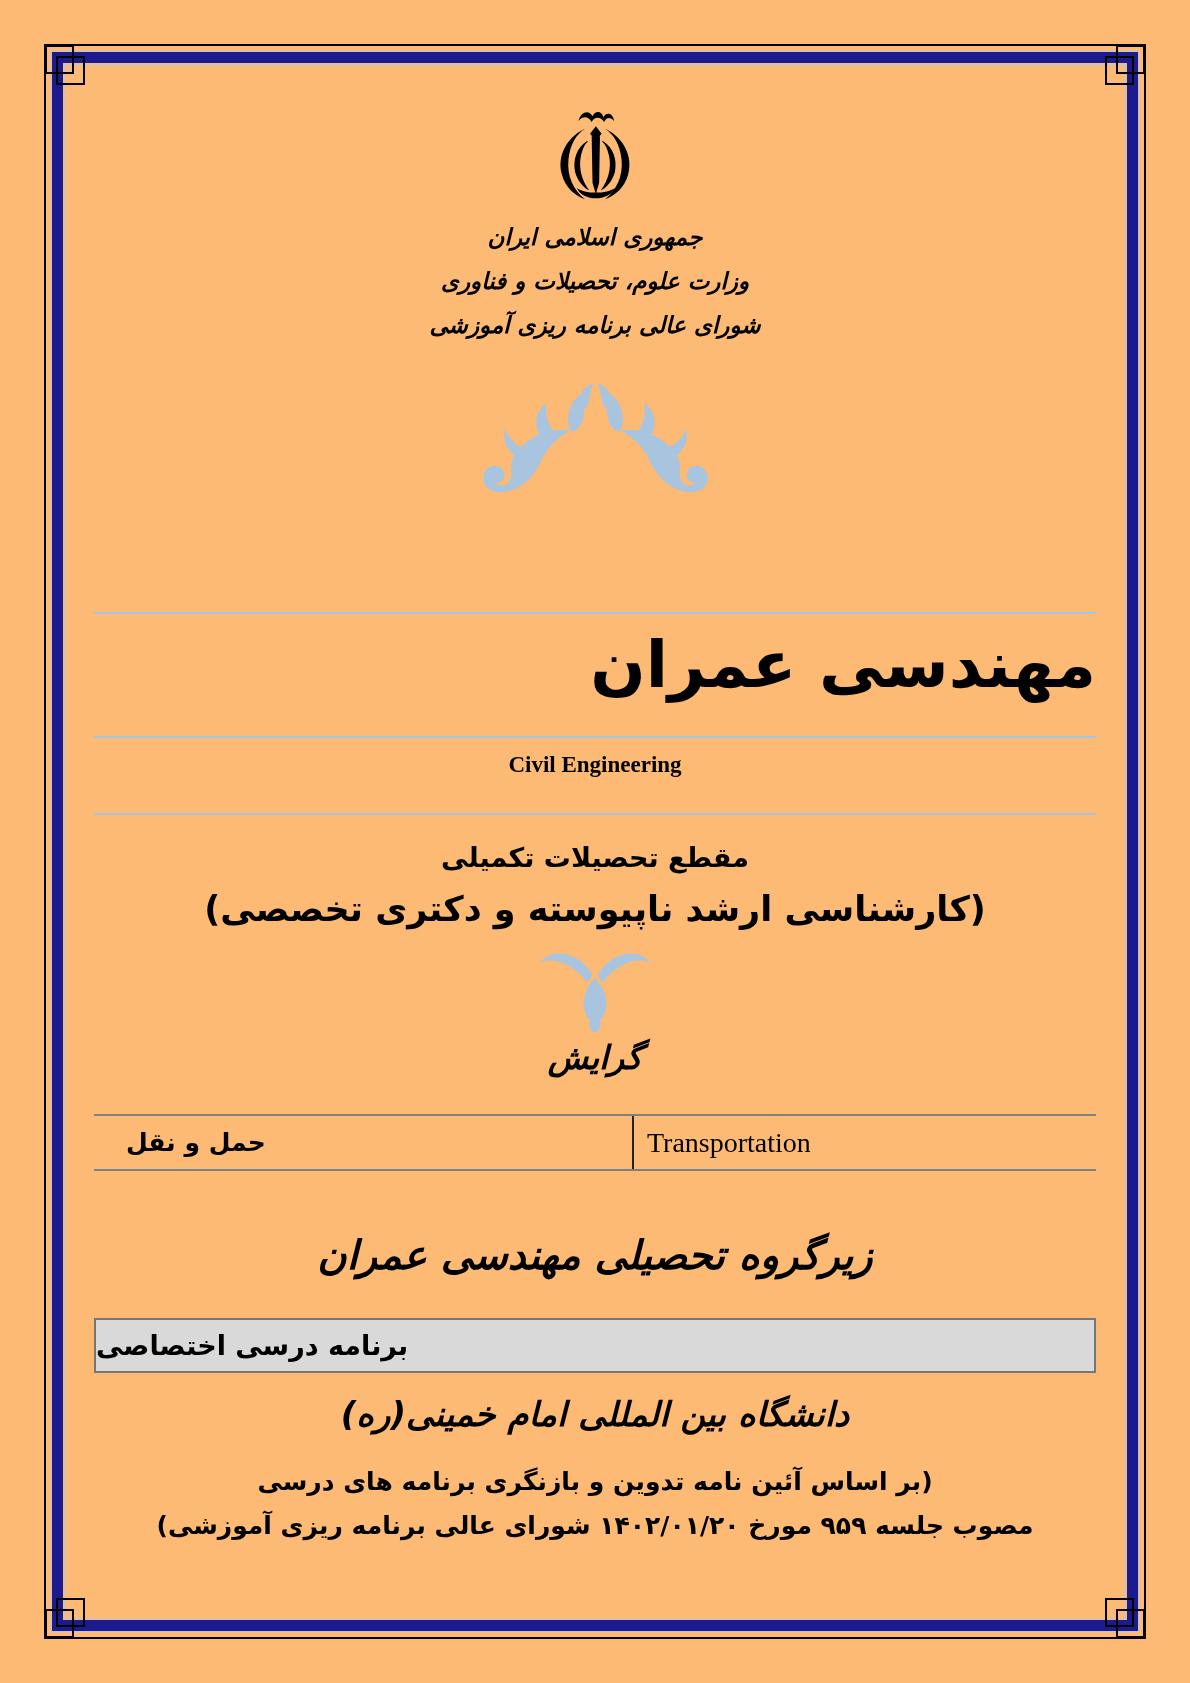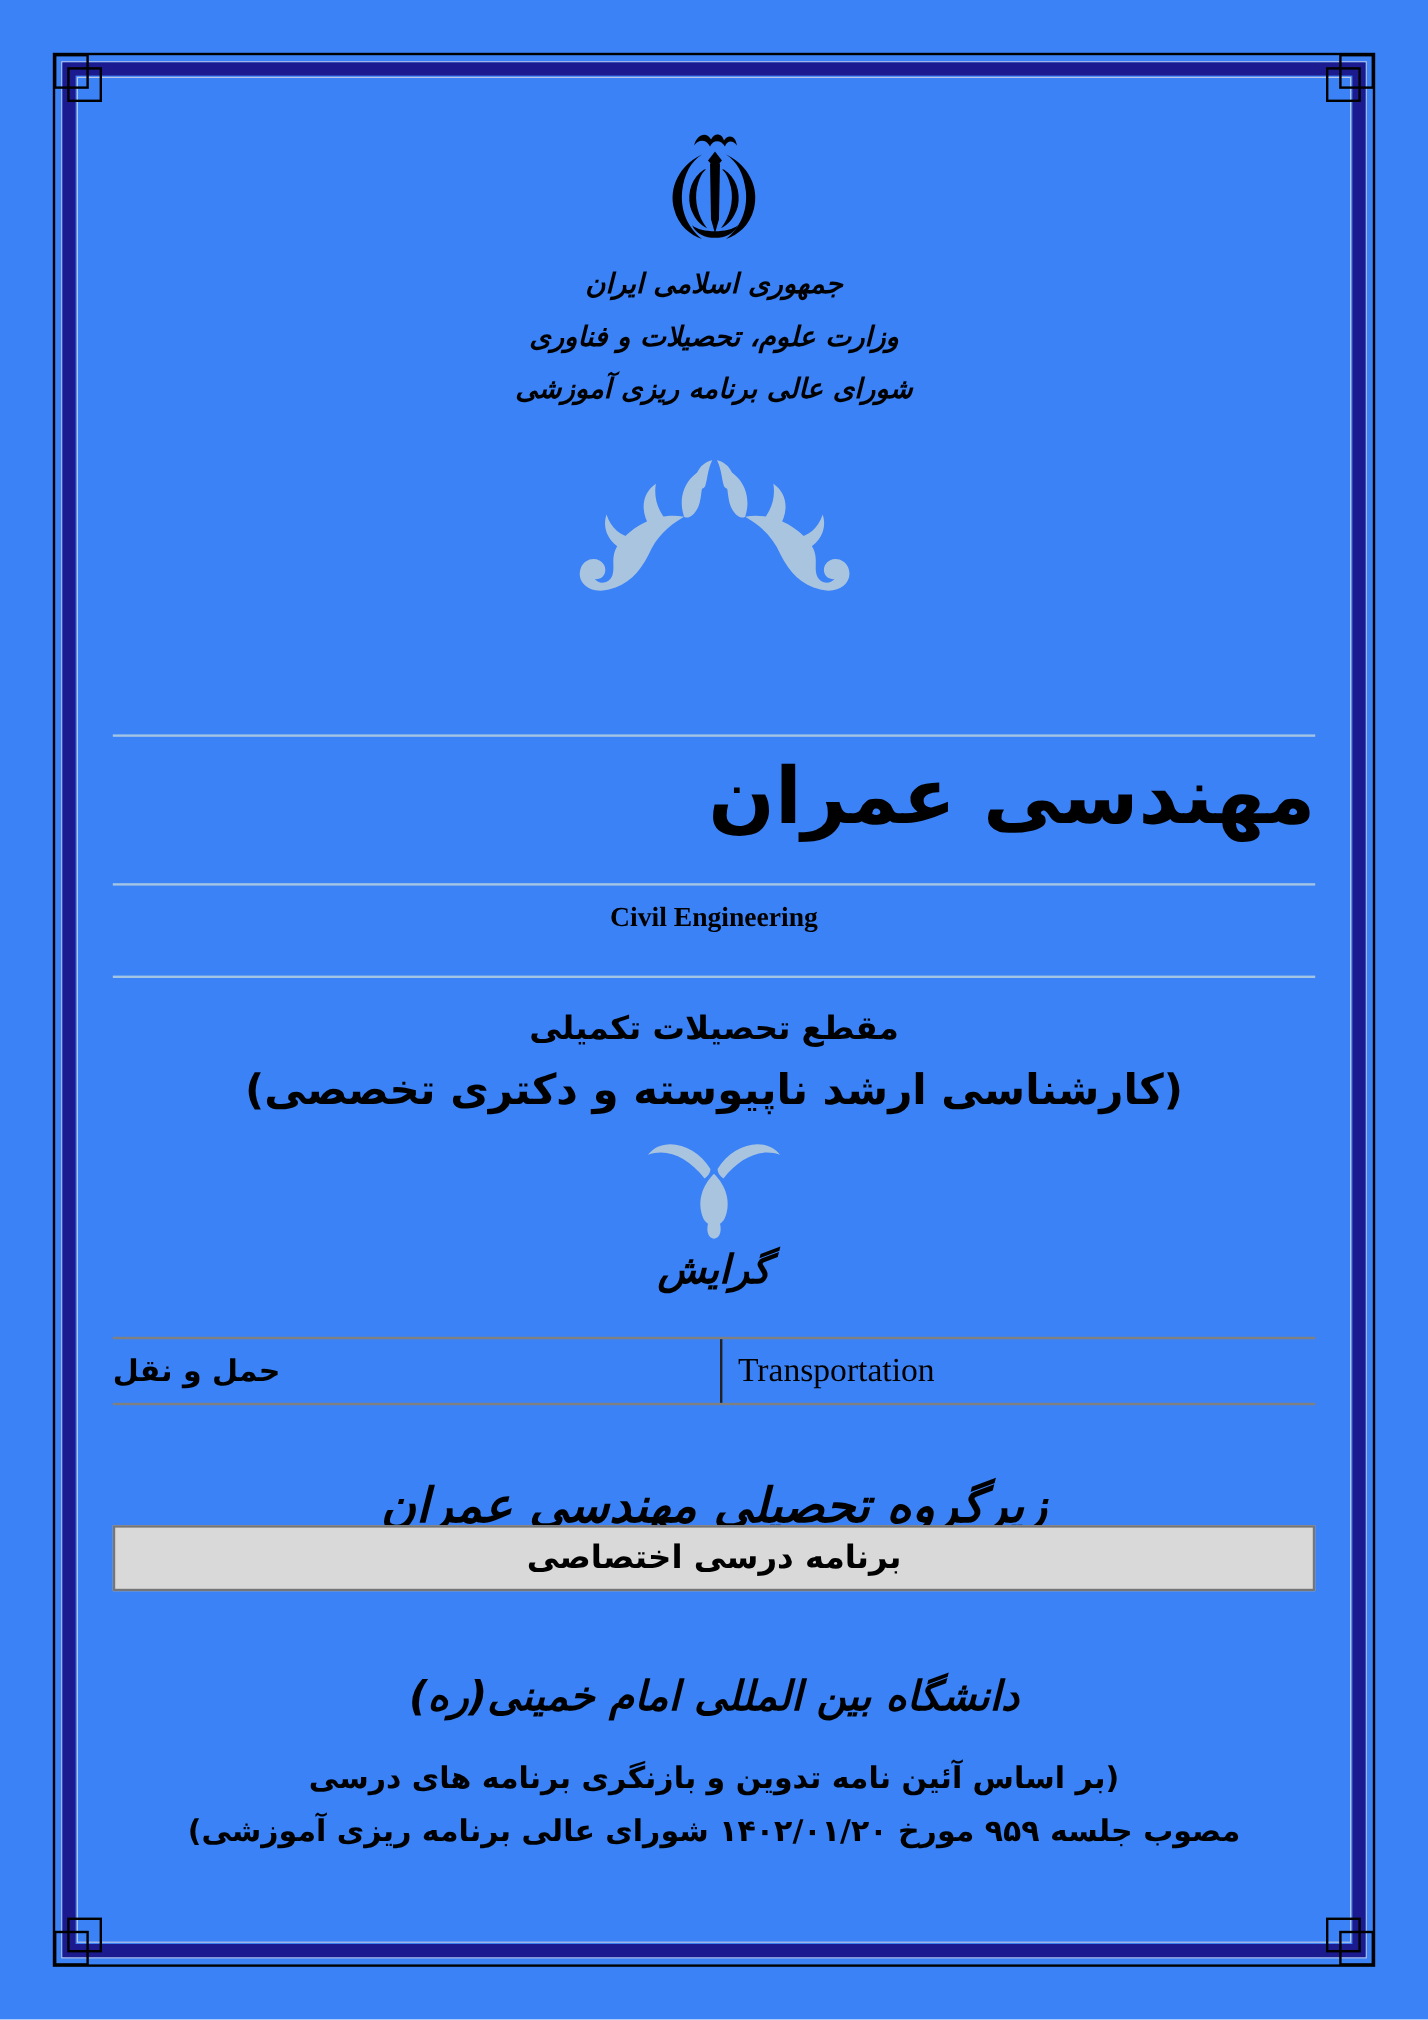--- a/index.html
+++ b/index.html
@@ -1,18 +1,18 @@
 <!DOCTYPE html>
 <html lang="fa"><head>
 <meta charset="utf-8">
 <style>
   html,body{margin:0;padding:0;background:#ffffff;}
   .page{
     position:relative;width:1190px;height:1683px;margin:0 auto;
-    background:#3b82f6;overflow:hidden;
+    background:#fdba74;overflow:hidden;
     font-family:"DejaVu Sans",sans-serif;color:#000;
   }
   
   .frame-outer{position:absolute;left:44px;top:44px;right:44px;bottom:44px;border:2px solid #000;}
   .band-edge-o{position:absolute;left:51px;top:51px;right:51px;bottom:51px;border:1px solid #b9c3e6;}
   .frame-band{position:absolute;left:52px;top:52px;right:52px;bottom:52px;border:11px solid #1b1b8f;}
   .band-edge-i{position:absolute;left:64px;top:64px;right:64px;bottom:64px;border:1px solid #b9c3e6;}
   .knot{position:absolute;width:25px;height:25px;border:2.5px solid #000;background:transparent;}
   .k-tl-a{left:45px;top:45px}.k-tl-b{left:56px;top:56px}
   .k-tr-a{right:45px;top:45px}.k-tr-b{right:56px;top:56px}
@@ -37,31 +37,31 @@
   .divider-wrap{top:938px;display:flex;justify-content:center;}
   .orient-head{top:1038px;font-size:33px;}
   .orient-table{
     position:absolute;left:0;right:0;top:1114px;height:57px;
     border-top:2px solid #808080;border-bottom:2px solid #808080;
     display:flex;box-sizing:border-box;
   }
   .cell-fa{
     width:508px;display:flex;align-items:center;justify-content:flex-end;
     padding-right:10px;box-sizing:border-box;border-right:2px solid #222;
-    font-weight:bold;font-size:25px;
+    font-weight:bold;font-size:25px;margin-left:32px;
   }
   .cell-en{
     flex:1;display:flex;align-items:center;padding-left:13px;
     font-family:"Liberation Serif","DejaVu Serif",serif;font-weight:normal;font-size:28px;
   }
   .subgroup{top:1232px;font-size:40px;}
   .special-bar{
-    position:absolute;left:0;right:0;top:1271px;height:55px;
+    position:absolute;left:0;right:0;top:1318px;height:55px;
     background:#d9d9d9;border:2.5px solid #767676;box-sizing:border-box;
-    display:flex;align-items:center;justify-content:center;
+    display:flex;align-items:center;justify-content:flex-end;
     font-weight:bold;font-size:27px;
   }
   .university{top:1394px;font-size:34px;}
   .foot1{top:1467px;font-size:25px;font-weight:bold;}
   .foot2{top:1511px;font-size:25px;font-weight:bold;}
 </style>
 </head>
 <body>
 
 <div class="page">

